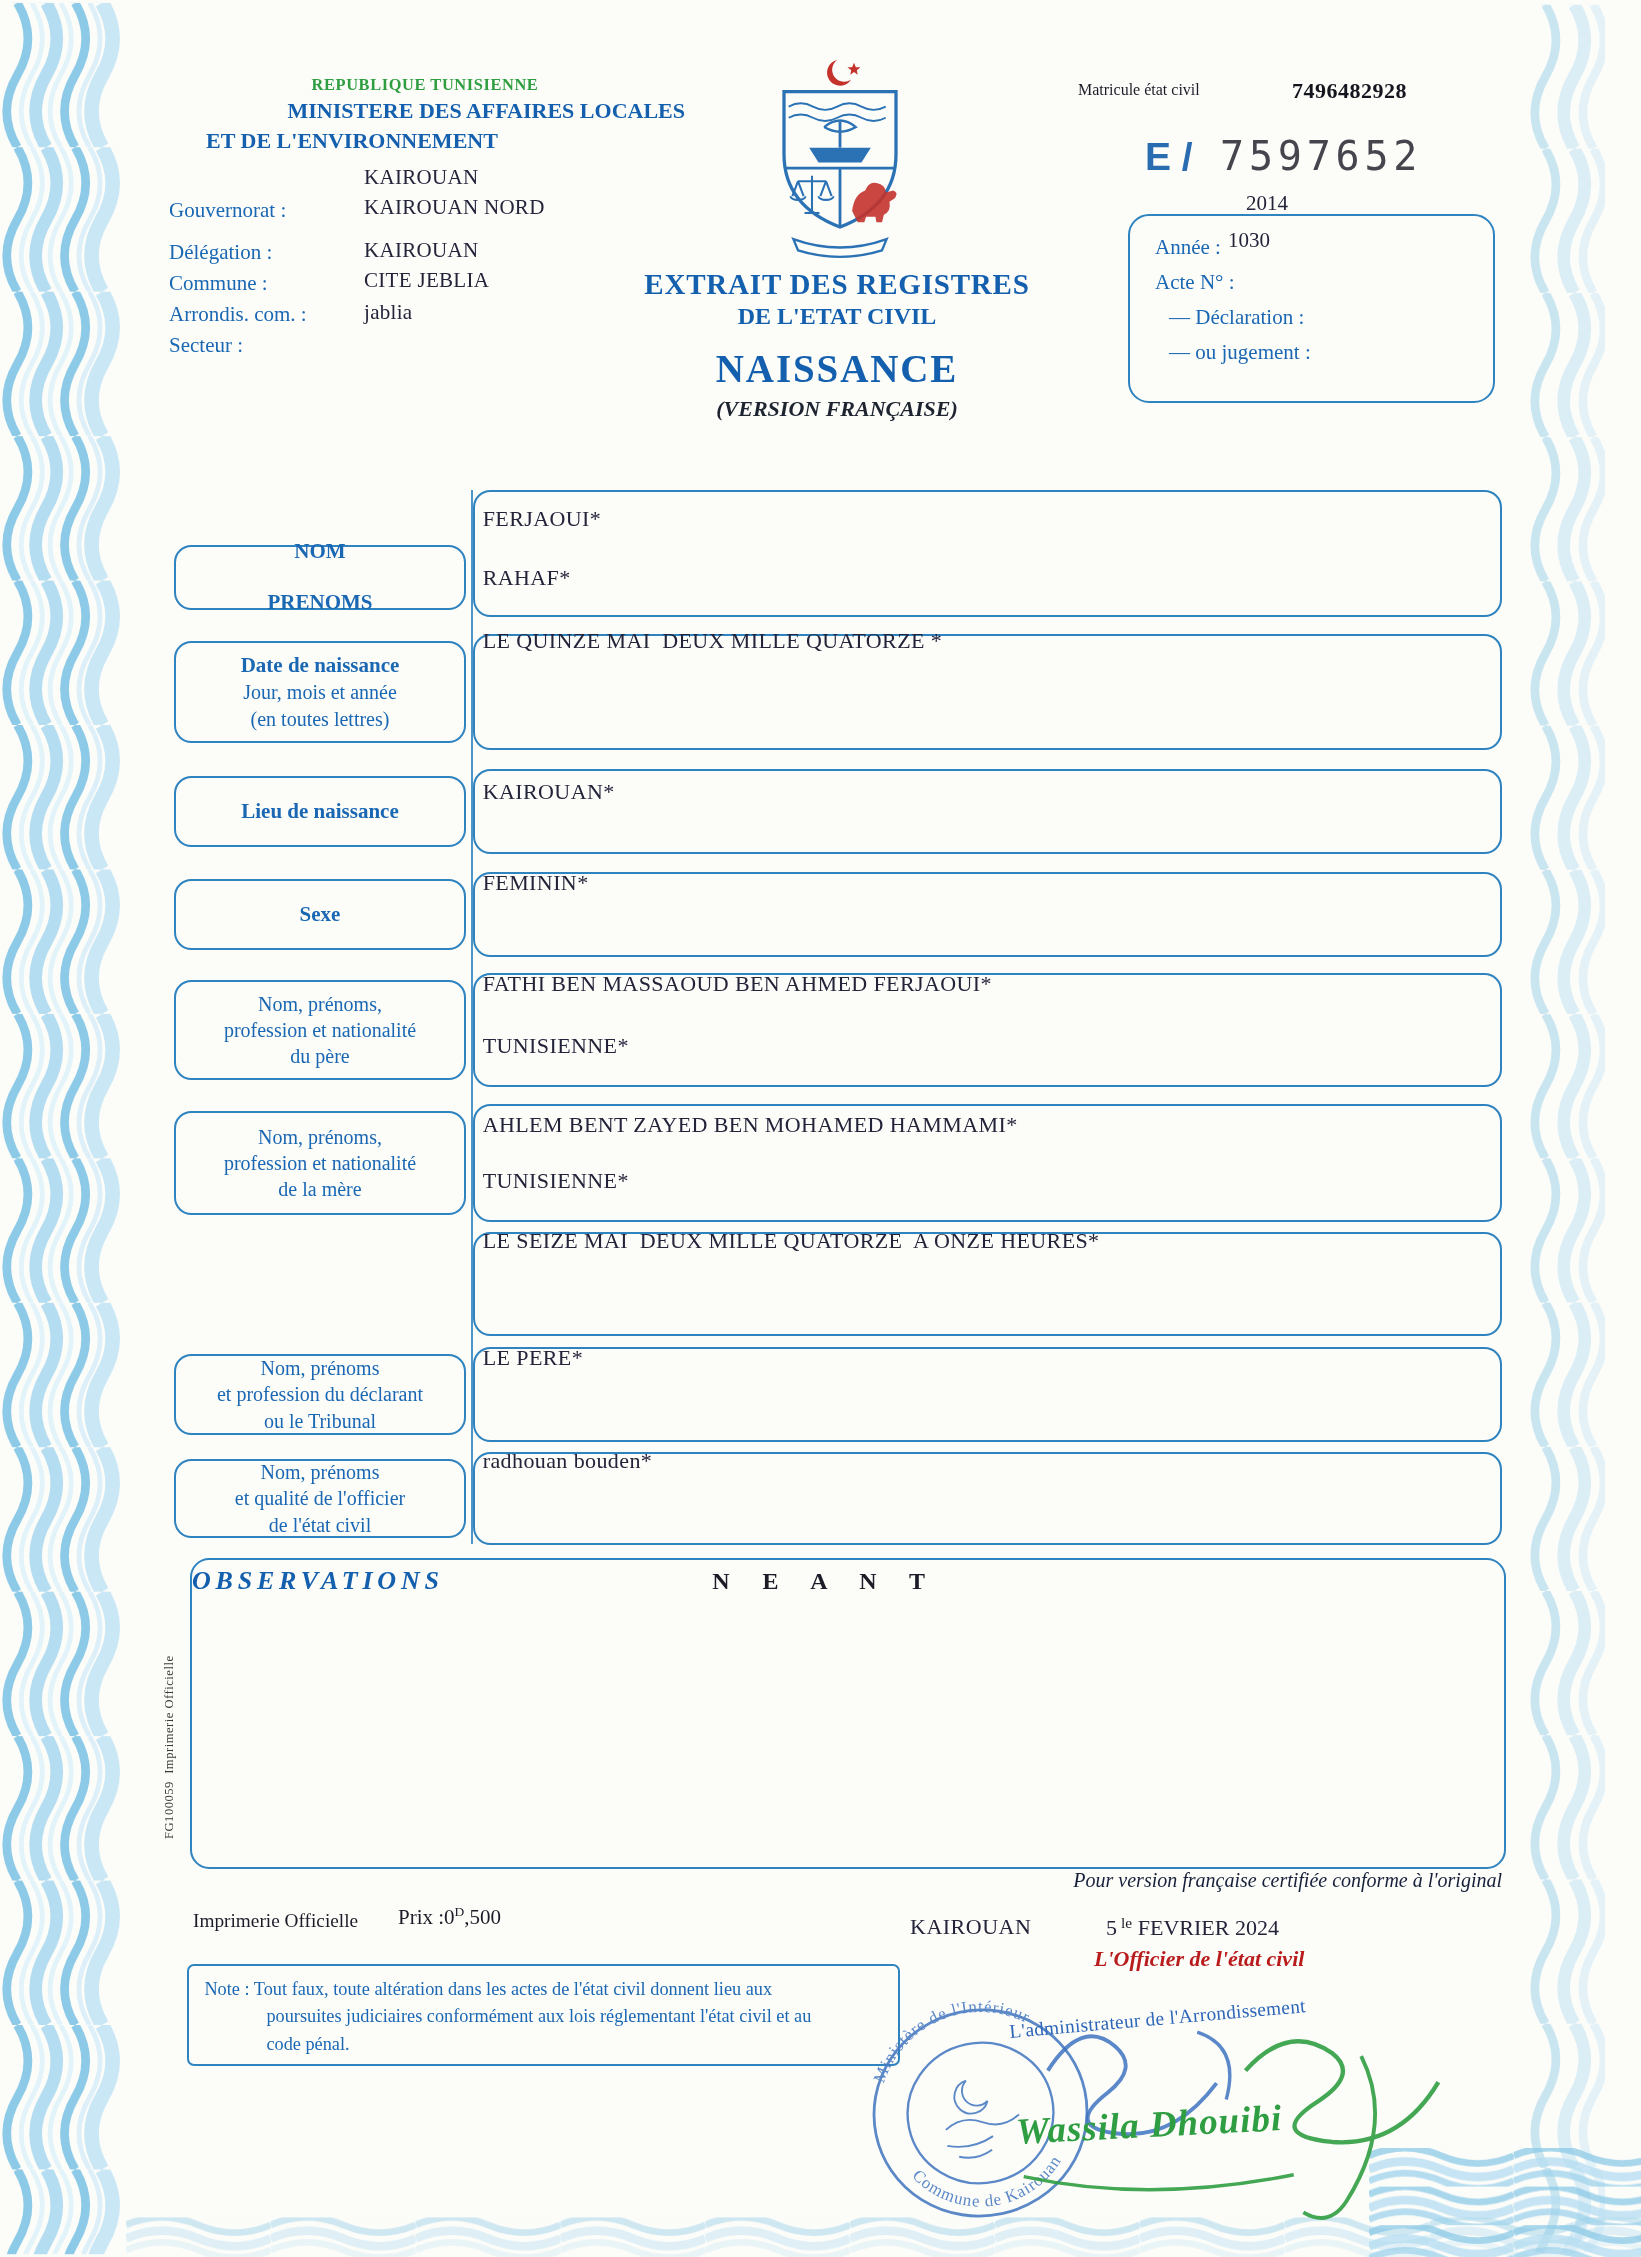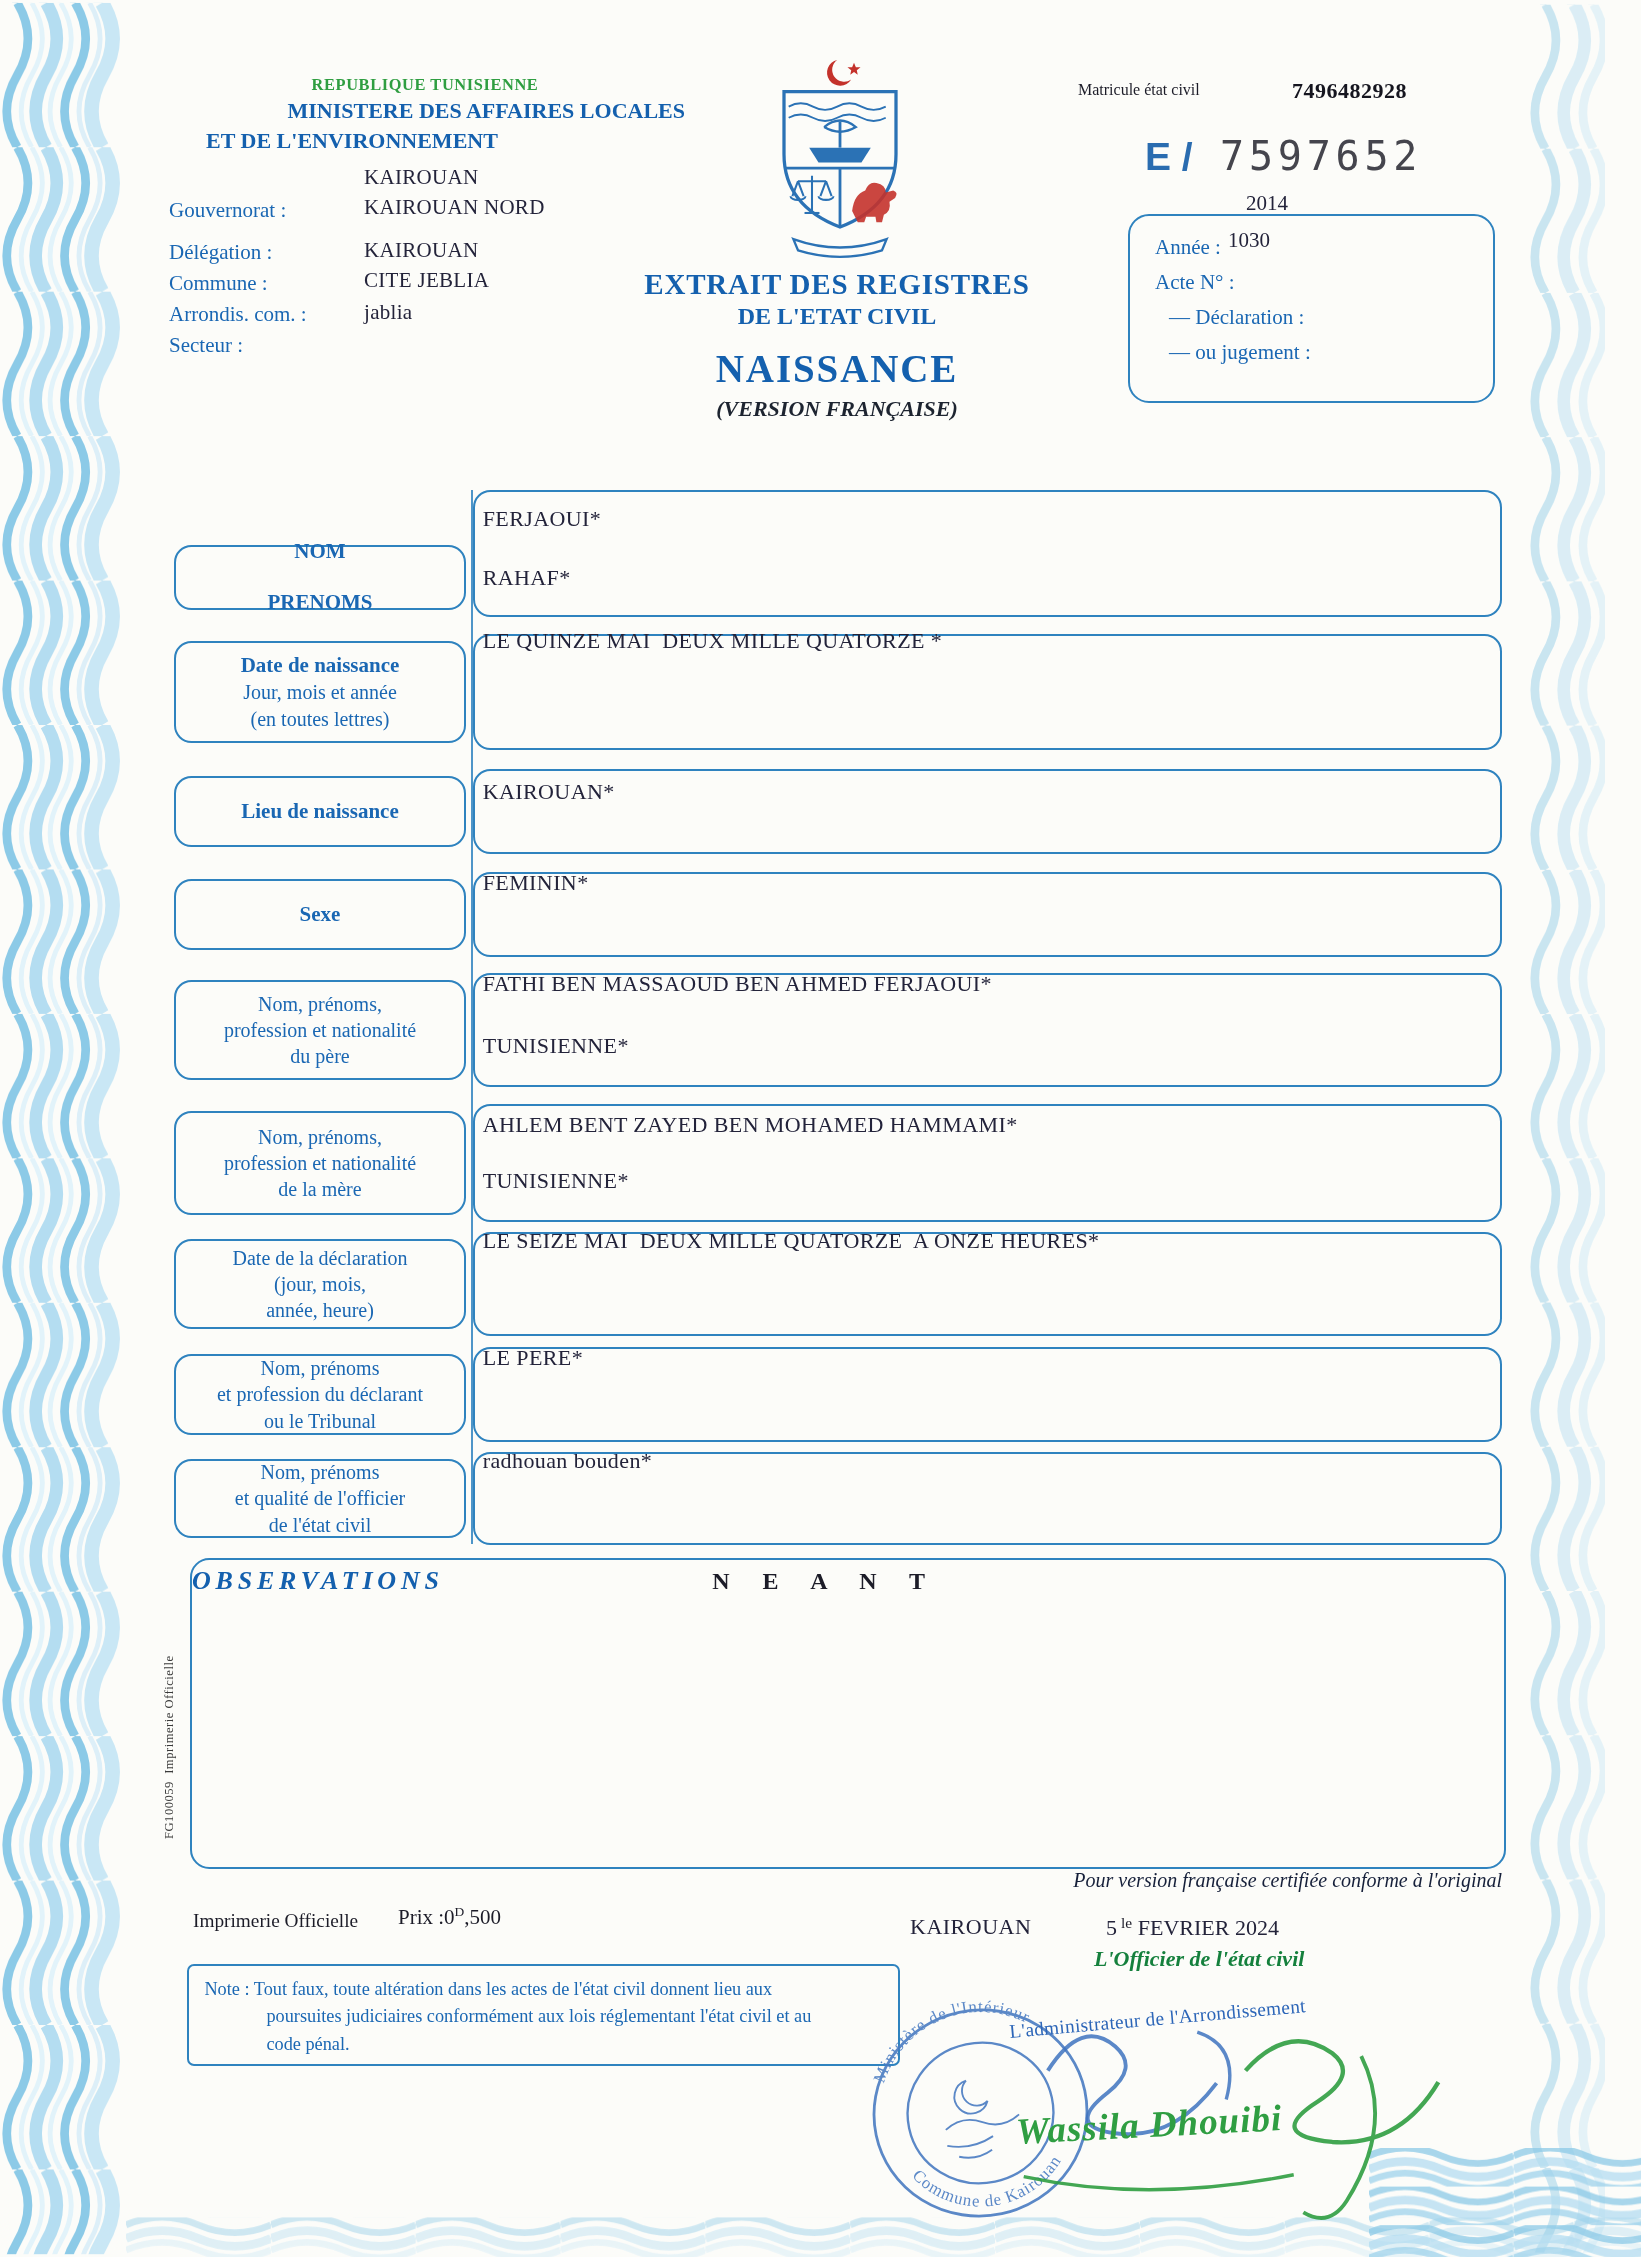--- a/index.html
+++ b/index.html
@@ -70,21 +70,21 @@
   .obs-value{position:absolute;top:7.7px;left:50%;transform:translateX(-60%);font-size:24px;font-weight:bold;
              color:#1c1c28;letter-spacing:13.5px;white-space:pre;}
   
   .certify{left:869px;top:1869px;width:633px;text-align:right;font-style:italic;font-size:20px;color:#16203a;}
   .imprimerie{left:193px;top:1910px;font-size:19.3px;color:var(--print_black);}
   .prix{left:398px;top:1904px;font-size:21px;color:var(--print_black);}
   .prix sup{font-size:13.5px;}
   .city{left:910px;top:1914px;font-size:22px;color:var(--ink);letter-spacing:0.5px;}
   .dateline{left:1106px;top:1914px;font-size:22px;color:var(--ink);}
   .dateline .le{font-size:15.4px;color:var(--print_black);vertical-align:6.8px;padding:0 5.8px 0 3.9px;}
-  .officer{left:1094px;top:1946px;font-size:22px;font-weight:bold;font-style:italic;color:#15803d;}
+  .officer{left:1094px;top:1946px;font-size:22px;font-weight:bold;font-style:italic;color:#b91c1c;}
   .note-box{left:187px;top:1964px;width:713px;height:102px;border:2.4px solid var(--border_blue);
             border-radius:7px;box-sizing:border-box;padding:9.7px 15.4px;font-size:18.3px;line-height:1.5;
             color:var(--label_blue);}
   .note-box .n2,.note-box .n3{padding-left:62px;}
   .side-code{left:162px;top:1839px;transform:rotate(-90deg);transform-origin:0 0;font-size:12.6px;
              color:#3a3a3a;letter-spacing:0.5px;white-space:pre;}
   
   .stamp-wrap{left:821px;top:1968px;width:319px;height:290px;transform:rotate(-12deg);opacity:.9;}
   .admin-stamp-text{left:1009px;top:2008px;transform:rotate(-5deg);font-size:19.3px;color:#2d66b8;letter-spacing:0.3px;}
   .signature-name{left:1016px;top:2103px;font-size:37px;font-weight:bold;font-style:italic;
@@ -251,25 +251,20 @@
         <div class="ll">Nom, prénoms,</div>
         <div class="ll">profession et nationalité</div>
         <div class="ll">de la mère</div>
       </div>
     <div class="vbox">
         <div class="val v0">AHLEM BENT ZAYED BEN MOHAMED HAMMAMI*</div>
         <div class="val v1">TUNISIENNE*</div>
       </div>
   </div>
   <div class="row r7">
-    <div class="lbox">
-        <div class="ll">Date de la déclaration</div>
-        <div class="ll">(jour, mois,</div>
-        <div class="ll">année, heure)</div>
-      </div>
     <div class="vbox">
         <div class="val v0">LE SEIZE MAI  DEUX MILLE QUATORZE  A ONZE HEURES*</div>
       </div>
   </div>
   <div class="row r8">
     <div class="lbox">
         <div class="ll">Nom, prénoms</div>
         <div class="ll">et profession du déclarant</div>
         <div class="ll">ou le Tribunal</div>
       </div>

